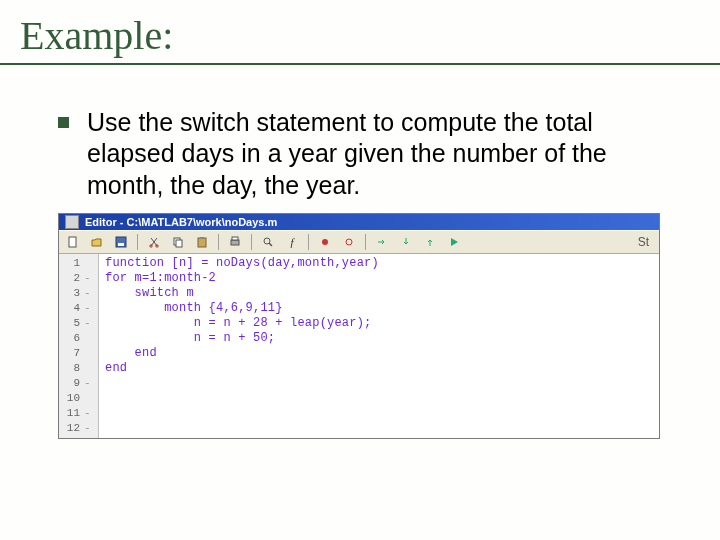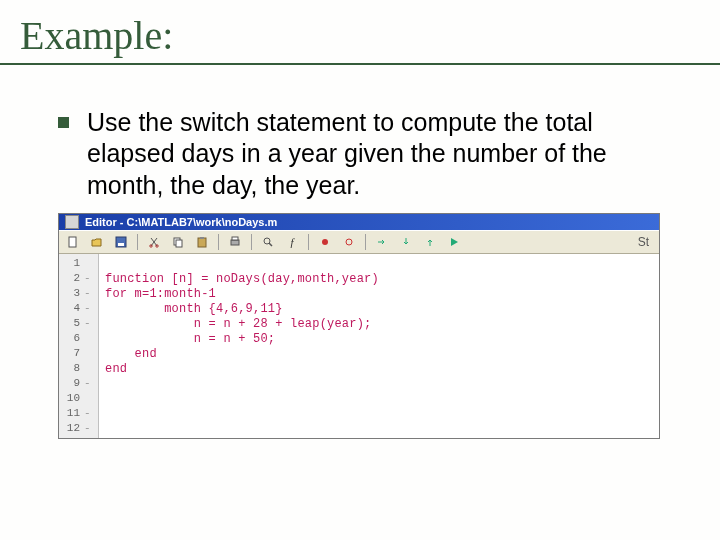--- a/index.html
+++ b/index.html
@@ -126,22 +126,22 @@
     width: 18px;
     text-align: right;
   }
   .gutter-dash {
     color: #999;
     font-size: 11px;
     width: 10px;
   }
   .code-area {
     flex: 1;
-    padding: 18px 6px;
-    color: #be185d;
+    padding: 2px 6px;
+    color: #6d28d9;
   }
   .code-line {
     height: 15px;
     white-space: pre;
     font-size: 12px;
     line-height: 15px;
     filter: blur(0.3px);
     letter-spacing: 0.2px;
   }
   .stack-label {
@@ -306,21 +306,22 @@
             <span class="gutter-num">11</span>
             <span class="gutter-dash">-</span>
           </div>
         <div class="gutter-row">
             <span class="gutter-num">12</span>
             <span class="gutter-dash">-</span>
           </div>
       </div>
       <div class="code-area">
         <div class="code-line">function [n] = noDays(day,month,year)</div>
-        <div class="code-line">for m=1:month-1</div>
+        <div class="code-line">for m=1:month-2</div>
+        <div class="code-line">    switch m</div>
         <div class="code-line">        month {4,6,9,11}</div>
         <div class="code-line">            n = n + 28 + leap(year);</div>
         <div class="code-line">            n = n + 50;</div>
         <div class="code-line">    end</div>
         <div class="code-line">end</div>
       </div>
     </div>
   </div>
 </div>
 

